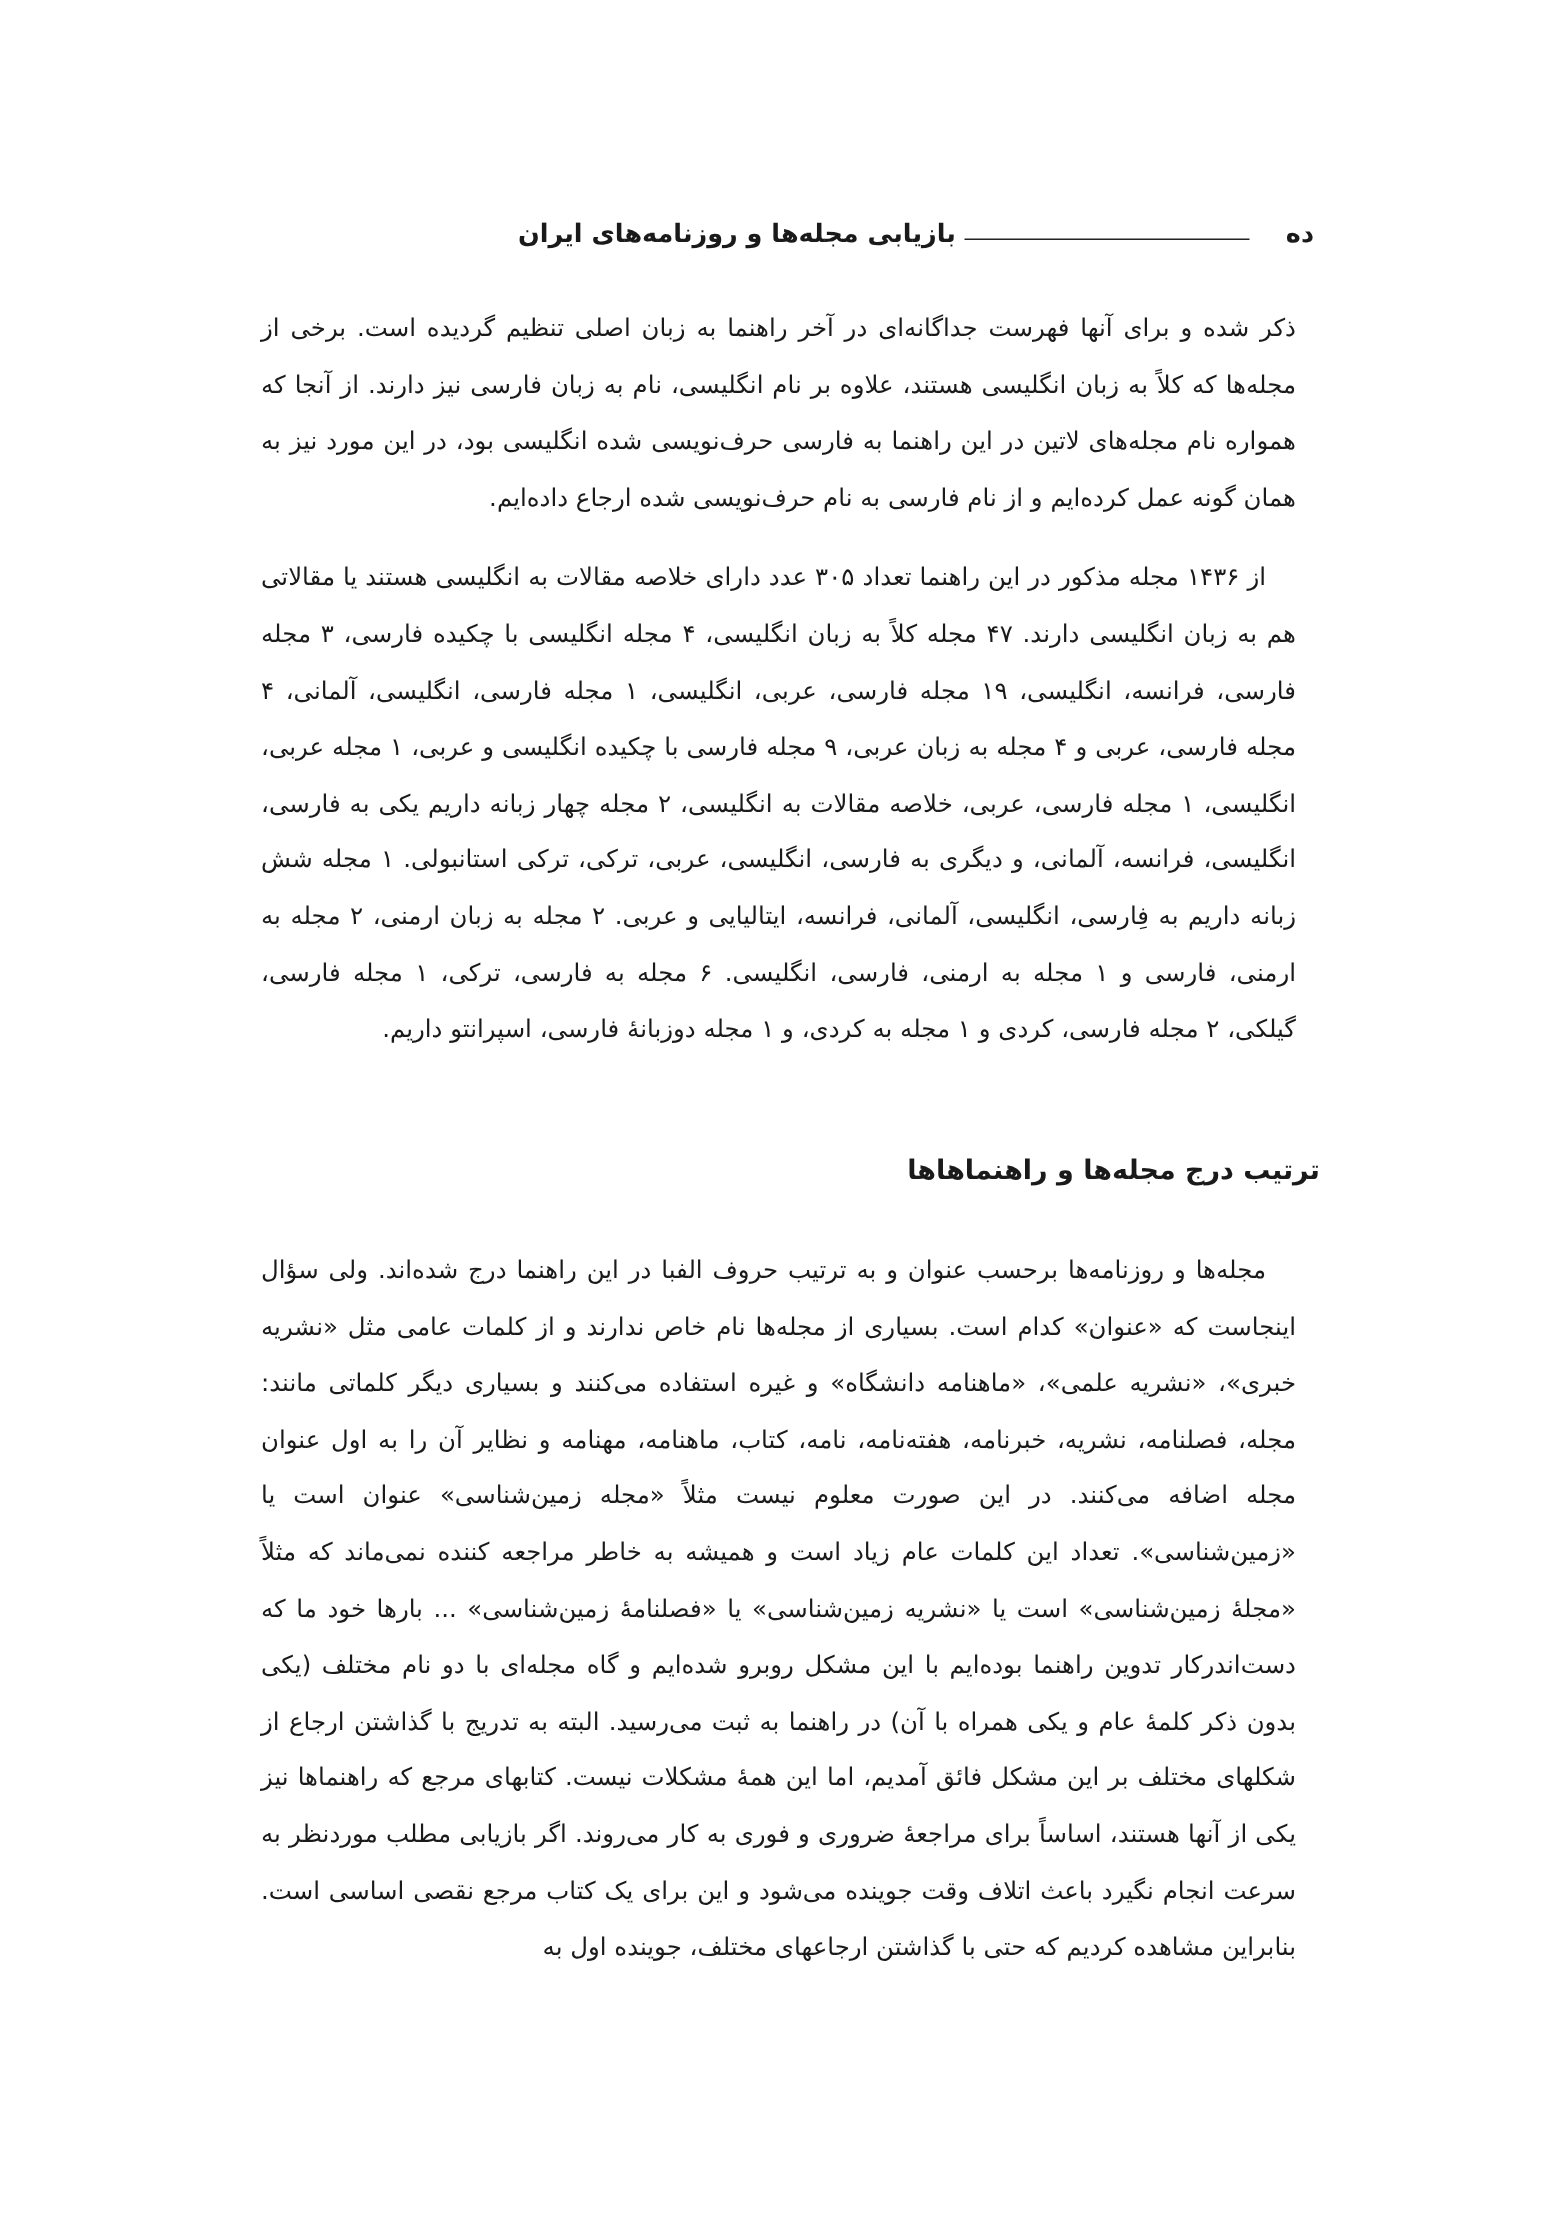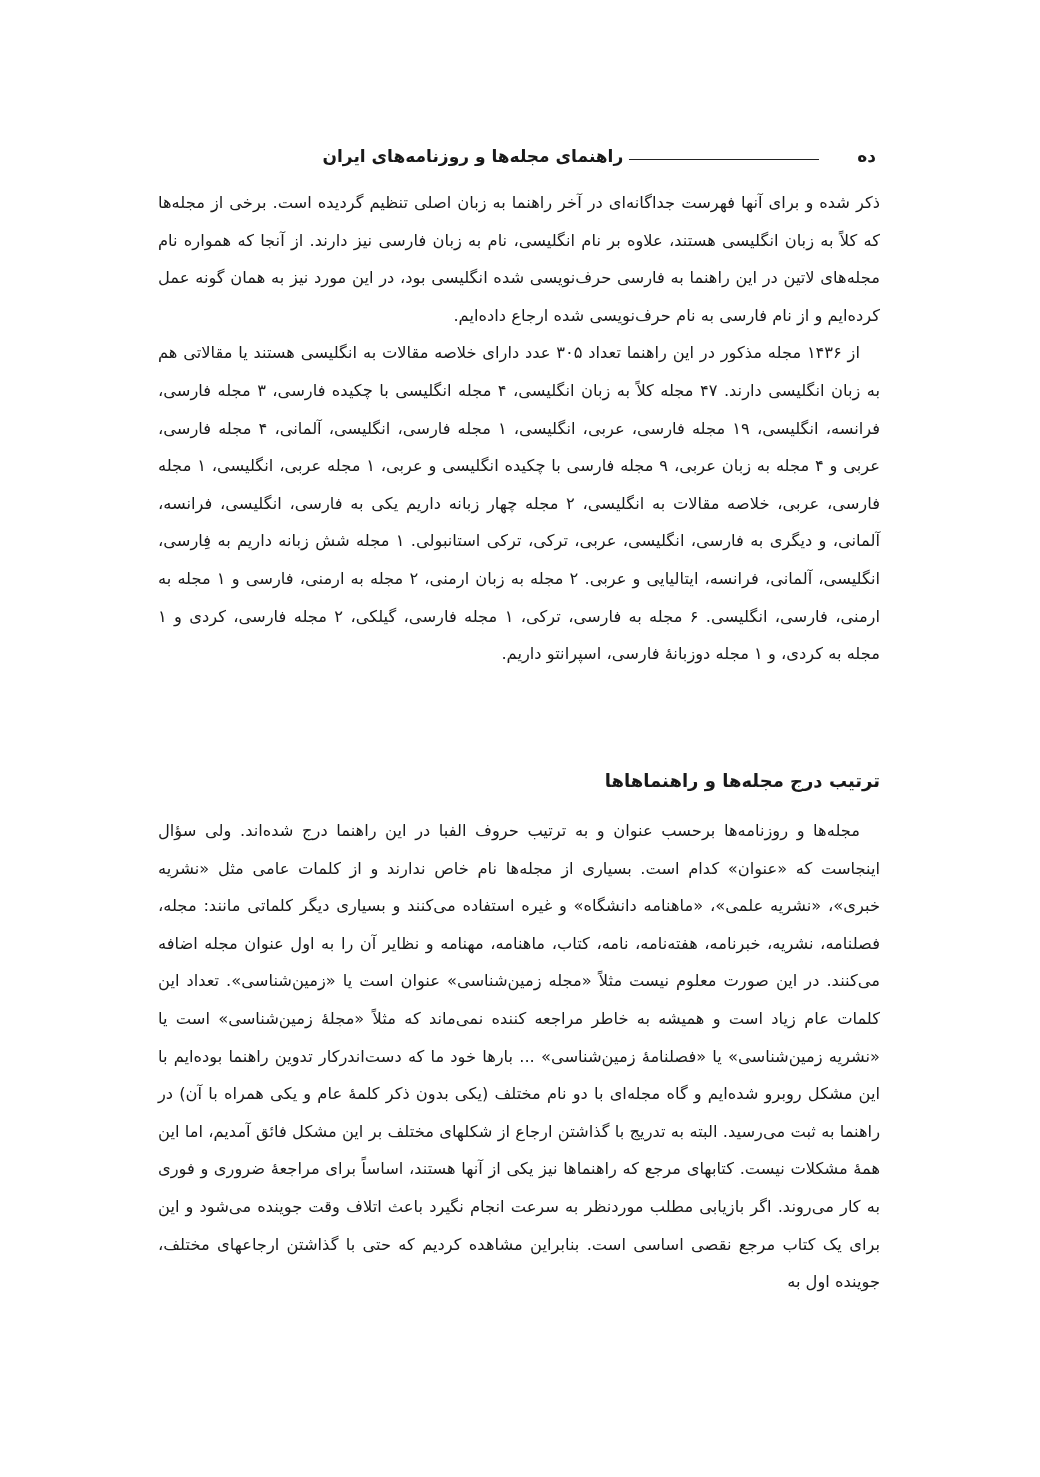--- a/index.html
+++ b/index.html
@@ -28,21 +28,21 @@
     left: 155px;
     width: 725px;
     height: 32px;
     direction: rtl;
     display: flex;
     align-items: center;
   }
   .header .page-num {
     font-weight: bold;
     font-size: 17px;
-    margin-left: 32px;
+    margin-left: 18px;
     margin-right: 4px;
   }
   .header .rule {
     width: 190px;
     height: 0;
     border-top: 1.5px solid #222;
     margin: 0 6px;
     position: relative;
     top: 3px;
   }
@@ -54,21 +54,21 @@
     position: absolute;
     left: 158px;
     width: 722px;
     direction: rtl;
     text-align: justify;
     text-align-last: right;
     font-size: 16.3px;
     line-height: 37.6px;
   }
   .body-text p {
-    margin: 0;
+    margin: 16px;
   }
   .body-text p.indent {
     text-indent: 20px;
   }
   #block1 { top: 184px; }
   .section-heading {
     position: absolute;
     top: 770px;
     left: 158px;
     width: 722px;
@@ -80,21 +80,21 @@
   #block2 { top: 812px; }
 </style>
 </head>
 <body>
 
 <div class="page">
 
   <div class="header">
     <span class="page-num">ده</span>
     <span class="rule"></span>
-    <span class="running-title">راهنمای مجله‌ها و روزنامه‌های ایران</span>
+    <span class="running-title">بازیابی مجله‌ها و روزنامه‌های ایران</span>
   </div>
 
   <div class="body-text" id="block1">
     <p>ذکر شده و برای آنها فهرست جداگانه‌ای در آخر راهنما به زبان اصلی تنظیم گردیده است. برخی از مجله‌ها که کلاً به زبان انگلیسی هستند، علاوه بر نام انگلیسی، نام به زبان فارسی نیز دارند. از آنجا که همواره نام مجله‌های لاتین در این راهنما به فارسی حرف‌نویسی شده انگلیسی بود، در این مورد نیز به همان گونه عمل کرده‌ایم و از نام فارسی به نام حرف‌نویسی شده ارجاع داده‌ایم.</p>
     <p class="indent">از ۱۴۳۶ مجله مذکور در این راهنما تعداد ۳۰۵ عدد دارای خلاصه مقالات به انگلیسی هستند یا مقالاتی هم به زبان انگلیسی دارند. ۴۷ مجله کلاً به زبان انگلیسی، ۴ مجله انگلیسی با چکیده فارسی، ۳ مجله فارسی، فرانسه، انگلیسی، ۱۹ مجله فارسی، عربی، انگلیسی، ۱ مجله فارسی، انگلیسی، آلمانی، ۴ مجله فارسی، عربی و ۴ مجله به زبان عربی، ۹ مجله فارسی با چکیده انگلیسی و عربی، ۱ مجله عربی، انگلیسی، ۱ مجله فارسی، عربی، خلاصه مقالات به انگلیسی، ۲ مجله چهار زبانه داریم یکی به فارسی، انگلیسی، فرانسه، آلمانی، و دیگری به فارسی، انگلیسی، عربی، ترکی، ترکی استانبولی. ۱ مجله شش زبانه داریم به فِارسی، انگلیسی، آلمانی، فرانسه، ایتالیایی و عربی. ۲ مجله به زبان ارمنی، ۲ مجله به ارمنی، فارسی و ۱ مجله به ارمنی، فارسی، انگلیسی. ۶ مجله به فارسی، ترکی، ۱ مجله فارسی، گیلکی، ۲ مجله فارسی، کردی و ۱ مجله به کردی، و ۱ مجله دوزبانۀ فارسی، اسپرانتو داریم.</p>
   </div>
 
   <div class="section-heading">ترتیب درج مجله‌ها و راهنماها‌ها</div>
 
   <div class="body-text" id="block2">

